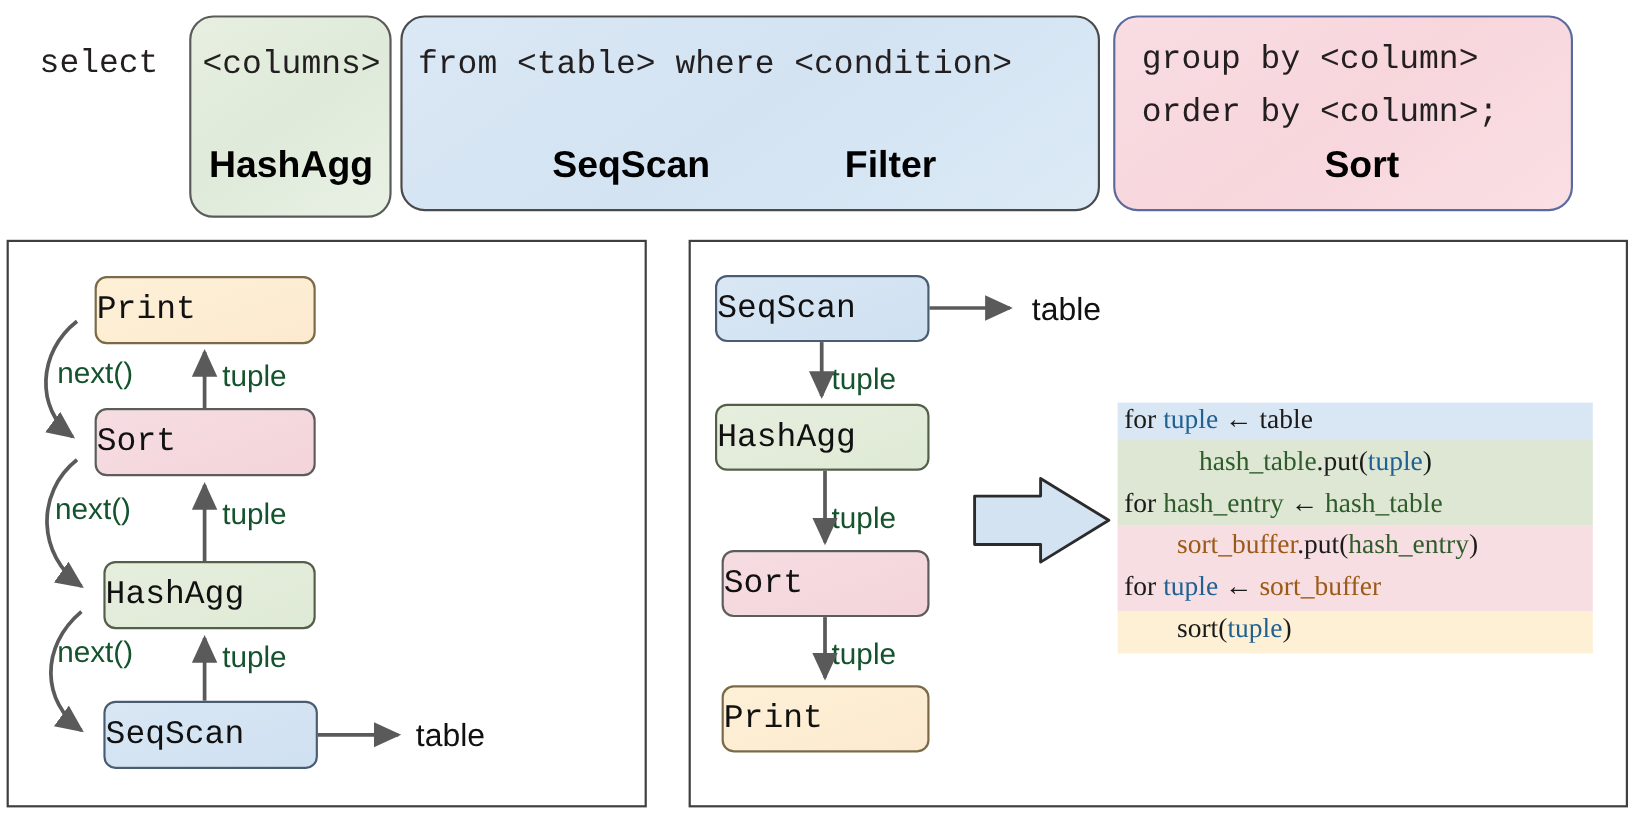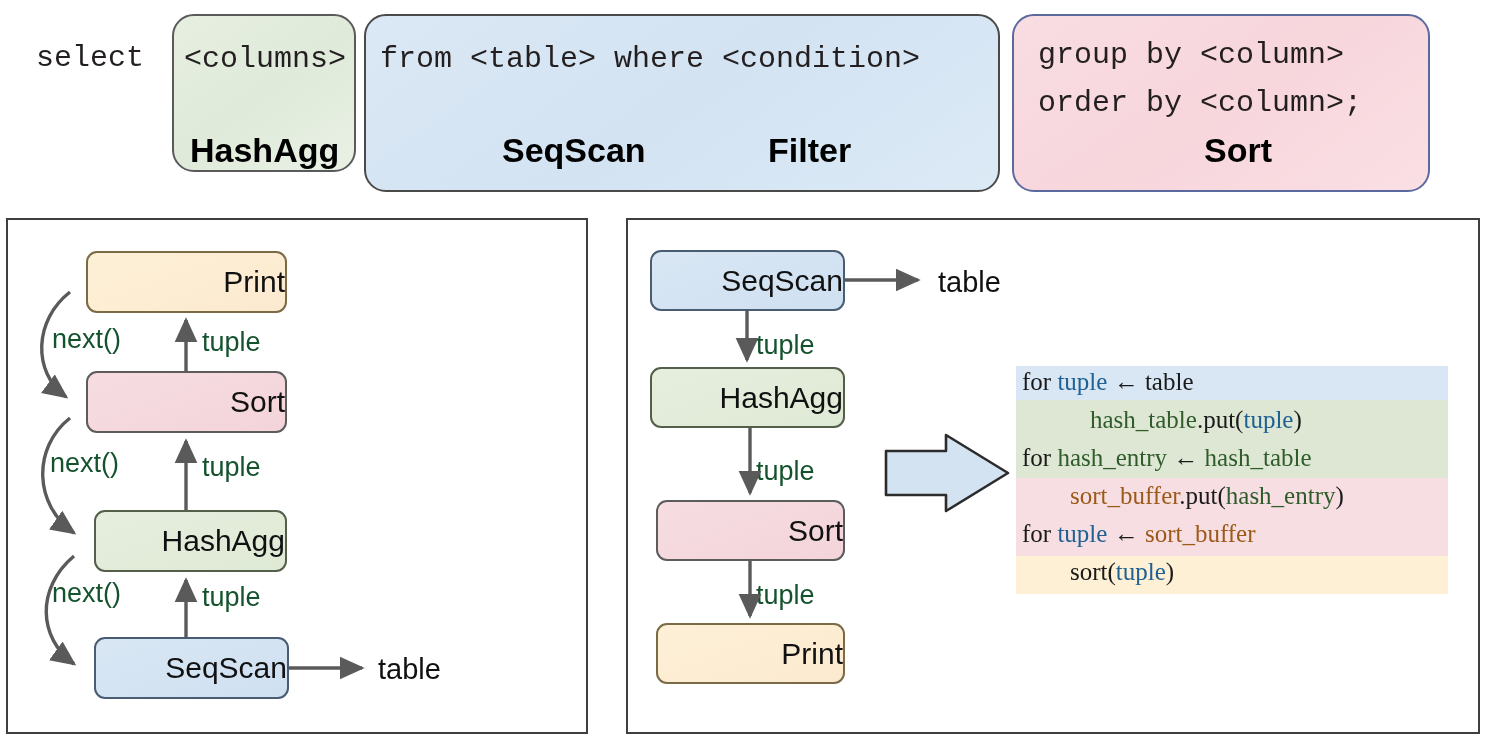--- a/index.html
+++ b/index.html
@@ -8,39 +8,39 @@
 
   
   #banner{position:absolute;left:0;top:0;width:1500px;height:200px;margin-left:8px;}
   .sqlword{position:absolute;font-family:"Liberation Mono","DejaVu Sans Mono",monospace;
            font-size:30px;color:#231f20;white-space:pre;letter-spacing:0px;}
   .opbox{position:absolute;border-radius:22px;box-sizing:border-box;}
   .opbox .sqlline{position:absolute;font-family:"Liberation Mono","DejaVu Sans Mono",monospace;
                   font-size:30px;color:#231f20;white-space:pre;}
   .oplabel{position:absolute;font-weight:bold;font-size:34px;color:#000;white-space:nowrap;}
 
-  #box-hashagg{left:164px;top:14px;width:184px;height:158px;
+  #box-hashagg{left:164px;top:14px;width:184px;height:184px;
      background:linear-gradient(145deg,#e7efe0 0%,#dfeada 50%,#e9f1e4 100%);
      border:2px solid #5a5a5a;}
   #box-seqscan{left:356px;top:14px;width:636px;height:178px;
      background:linear-gradient(145deg,#dbe8f5 0%,#d3e3f2 50%,#dceaf6 100%);
      border:2px solid #4a4a4a;}
   #box-sort{left:1004px;top:14px;width:418px;height:178px;
      background:linear-gradient(145deg,#f8dde2 0%,#f7d6dc 50%,#fadfe4 100%);
      border:2px solid #5b6a9e;}
 
   
   .panel{position:absolute;background:#fff;border:2px solid #3f3f3f;box-sizing:border-box;}
   #panel-left{left:6px;top:218px;width:582px;height:516px;}
   #panel-right{left:626px;top:218px;width:854px;height:516px;}
 
   
   .node{position:absolute;border-radius:11px;box-sizing:border-box;
-        display:flex;align-items:center;justify-content:flex-end;
-        font-size:30px;color:#111;border:2px solid #4a4a4a;}
+        display:flex;align-items:center;justify-content:flex-start;
+        font-size:30px;color:#111;border:2px solid #4a4a4a;font-family:Liberation Mono, monospace;}
   .n-print{background:linear-gradient(160deg,#fdf0d6 0%,#fcead0 100%);border-color:#7a6a45;}
   .n-sort{background:linear-gradient(160deg,#f6dde2 0%,#f3d4da 100%);border-color:#5c5c5c;}
   .n-hash{background:linear-gradient(160deg,#e6eedd 0%,#dfead6 100%);border-color:#545f4a;}
   .n-scan{background:linear-gradient(160deg,#d9e7f4 0%,#cfe0f1 100%);border-color:#4a5c72;}
 
   .lbl{position:absolute;font-size:27px;color:#14532d;white-space:nowrap;}
   .tablelbl{position:absolute;font-size:29px;color:#111;white-space:nowrap;}
 
   
   #codeblock{position:absolute;left:1016px;top:366px;width:384px;height:228px;font-family:Liberation Serif, serif;}

